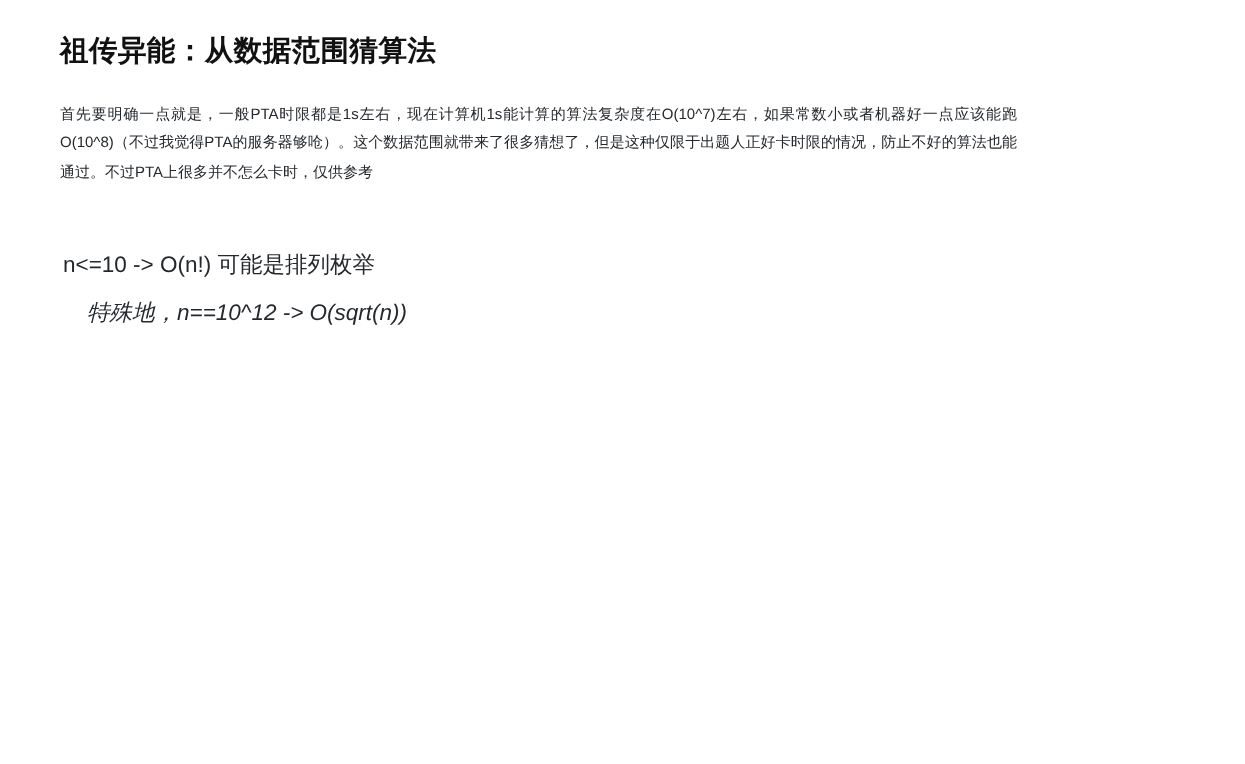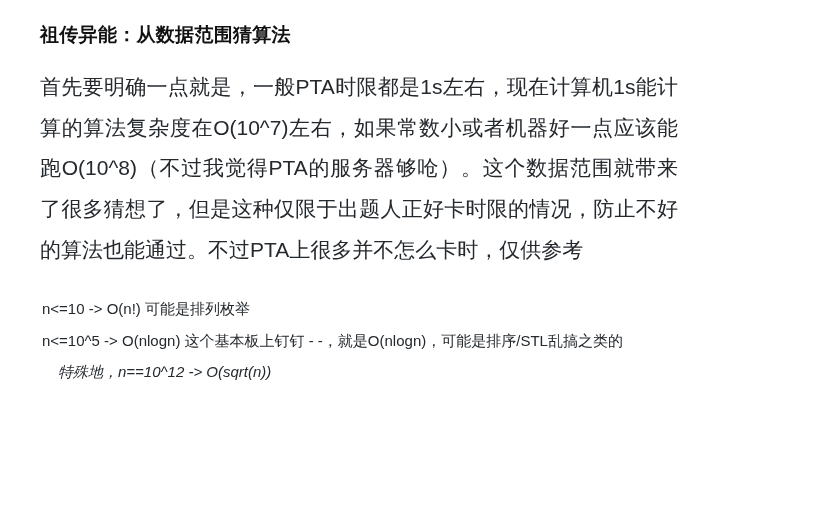--- a/index.html
+++ b/index.html
@@ -23,29 +23,29 @@
   }
   .doc-title {
     font-size: 19px;
     font-weight: bold;
     color: #111111;
     letter-spacing: 0.3px;
     margin: 4px 0 18px 0;
     line-height: 1.4;
   }
   .intro {
-    font-size: 21px;
+    font-size: 10px;
     line-height: 1.95;
     color: #24292e;
     text-align: justify;
     margin: 15px 0 10px 0;
     max-width: 780px;
   }
   .list-block {
-    margin-top: 22px;
+    margin-top: 36px;
     position: relative;
   }
   .list-line {
     font-size: 15px;
     line-height: 2.1;
     color: #24292e;
     white-space: pre-wrap;
     padding-left: 2px;
   }
   .list-line.indented {
@@ -58,17 +58,16 @@
 
 <div class="page">
 
   <h1 class="doc-title">祖传异能：从数据范围猜算法</h1>
 
   <p class="intro">首先要明确一点就是，一般PTA时限都是1s左右，现在计算机1s能计算的算法复杂度在O(10^7)左右，如果常数小或者机器好一点应该能跑O(10^8)（不过我觉得PTA的服务器够呛）。这个数据范围就带来了很多猜想了，但是这种仅限于出题人正好卡时限的情况，防止不好的算法也能通过。不过PTA上很多并不怎么卡时，仅供参考</p>
 
   <div class="list-block">
 
     <div class="list-line">n&lt;=10 -&gt; O(n!) 可能是排列枚举</div>
-    <div class="list-line">n&lt;=10^5 -&gt; O(nlogn) 这个基本板上钉钉 - -，就是O(nlogn)，可能是排序/STL乱搞之类的</div>
     <div class="list-line indented">特殊地，n==10^12 -&gt; O(sqrt(n))</div>
   </div>
 
 </div>
 
 </body></html>

